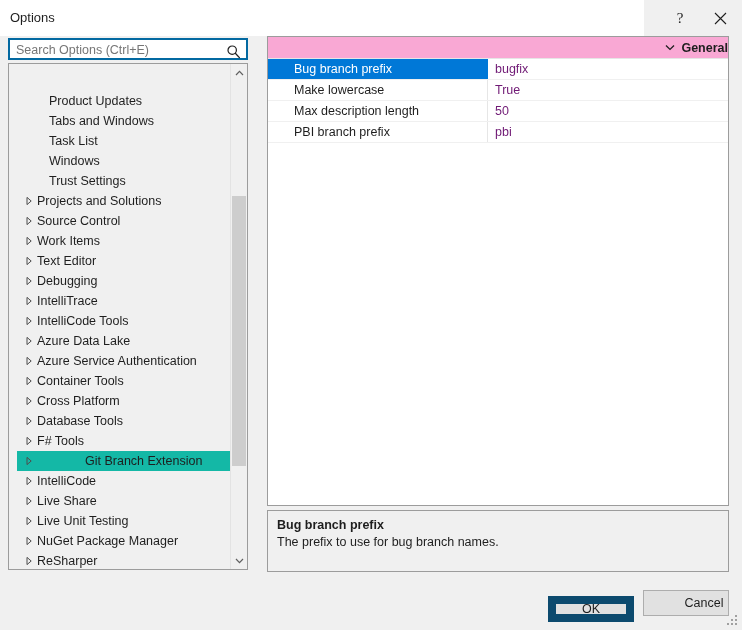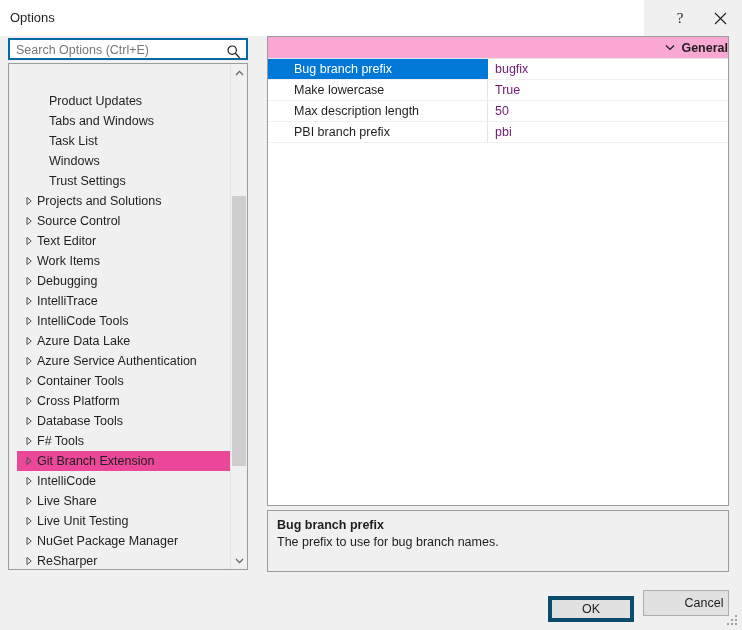--- a/index.html
+++ b/index.html
@@ -94,21 +94,22 @@
   }
   .tree-row {
     height: 20px;
     display: flex;
     align-items: center;
     box-sizing: border-box;
     padding-left: 4px;
     white-space: nowrap;
   }
   .tree-row.selected {
-    background: #ec4899;
+    background: #14b8a6;
+    gap: 48px;
   }
   .tree-arrow {
     width: 16px;
     min-width: 16px;
     display: flex;
     align-items: center;
     justify-content: center;
   }
   .tree-arrow svg { display: block; }
   .tree-label {
@@ -258,21 +259,21 @@
     display: flex;
     align-items: center;
     justify-content: center;
     font-size: 12.5px;
     color: #1E1E1E;
   }
   #ok-button {
     left: 548px; top: 596px;
     width: 86px;
     background: #E1E1E1;
-    border: 4px solid #0c4a6e;
+    border: 8px solid #0c4a6e;
   }
   #cancel-button {
     left: 643px; top: 590px;
     width: 86px;
     background: #E1E1E1;
     border: 1px solid #ADADAD;
     padding-left: 36px;
   }
 
   
@@ -347,29 +348,29 @@
           </svg>
         </span>
         <span class="tree-label">Source Control</span>
       </div>
       <div class="tree-row">
         <span class="tree-arrow">
           <svg width="8" height="10" viewBox="0 0 8 10">
             <path d="M2,1.4 L6.2,5 L2,8.6 Z" stroke="#4D4D4D" stroke-width="1" fill="none"></path>
           </svg>
         </span>
+        <span class="tree-label">Work Items</span>
+      </div>
+      <div class="tree-row">
+        <span class="tree-arrow">
+          <svg width="8" height="10" viewBox="0 0 8 10">
+            <path d="M2,1.4 L6.2,5 L2,8.6 Z" stroke="#4D4D4D" stroke-width="1" fill="none"></path>
+          </svg>
+        </span>
         <span class="tree-label">Text Editor</span>
-      </div>
-      <div class="tree-row">
-        <span class="tree-arrow">
-          <svg width="8" height="10" viewBox="0 0 8 10">
-            <path d="M2,1.4 L6.2,5 L2,8.6 Z" stroke="#4D4D4D" stroke-width="1" fill="none"></path>
-          </svg>
-        </span>
-        <span class="tree-label">Work Items</span>
       </div>
       <div class="tree-row">
         <span class="tree-arrow">
           <svg width="8" height="10" viewBox="0 0 8 10">
             <path d="M2,1.4 L6.2,5 L2,8.6 Z" stroke="#4D4D4D" stroke-width="1" fill="none"></path>
           </svg>
         </span>
         <span class="tree-label">Debugging</span>
       </div>
       <div class="tree-row">

